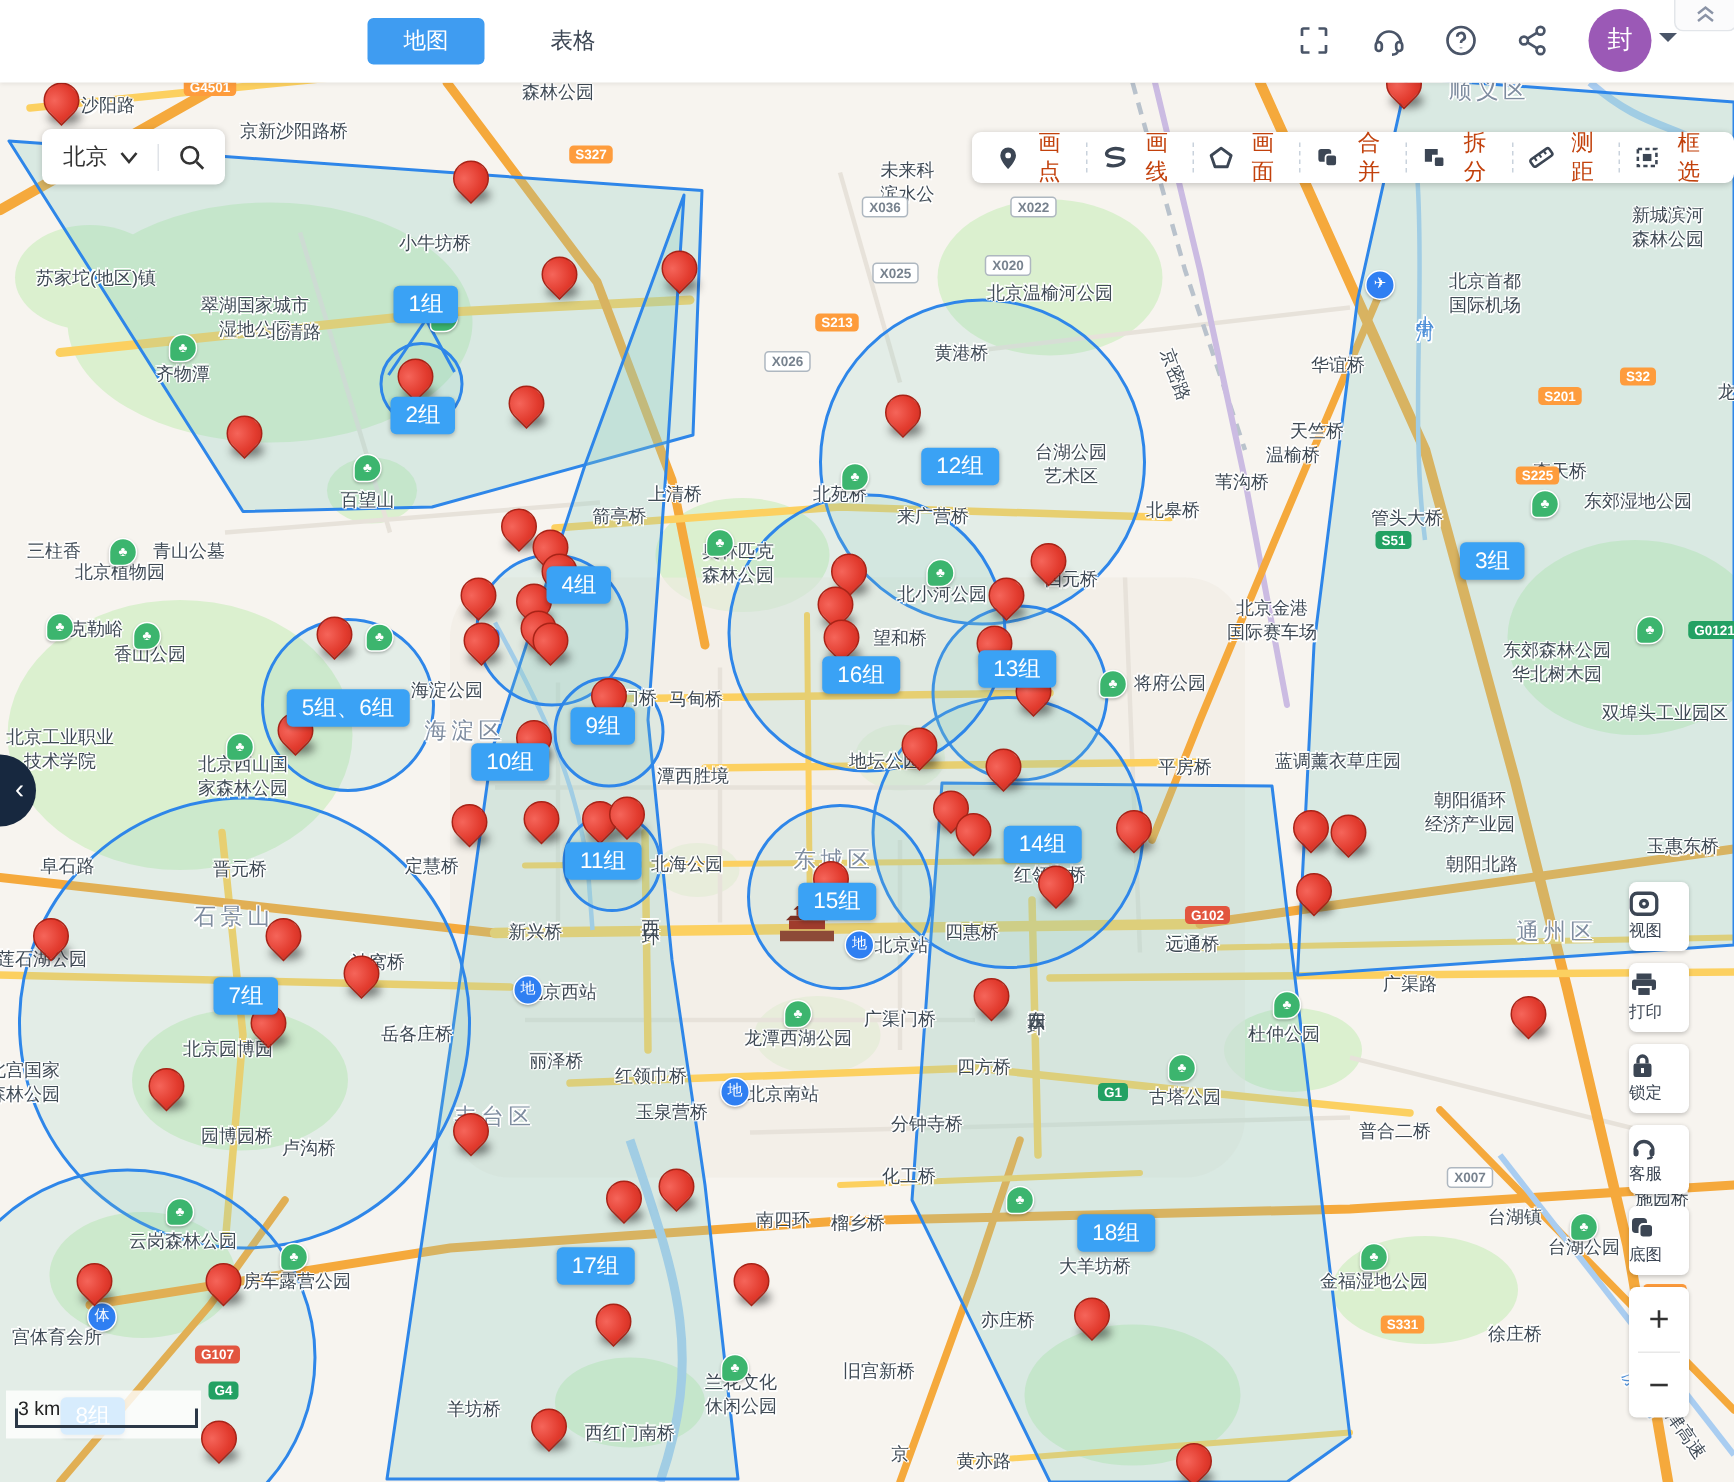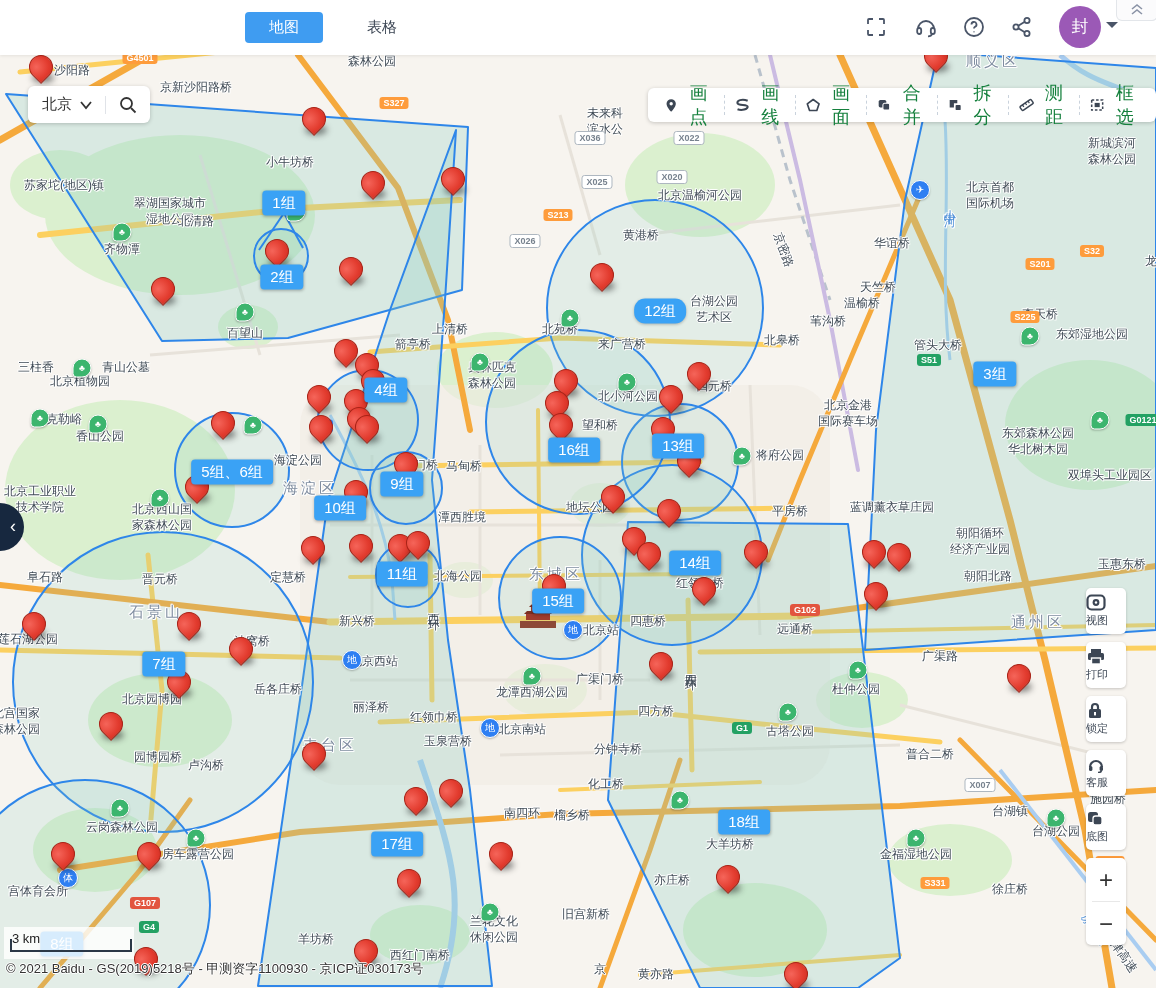--- a/index.html
+++ b/index.html
@@ -54,21 +54,21 @@
   
   #city-box{position:absolute;left:28px;top:31px;width:122px;height:37px;background:#fff;border-radius:6px;
         box-shadow:0 1px 4px rgba(0,0,0,.2);z-index:40;display:flex;align-items:center;}
   #city-name{font-size:15px;color:#333;margin-left:14px;cursor:pointer;}
   #city-box .chev{margin-left:7px;cursor:pointer;}
   #city-box .div{width:1px;height:18px;background:#e0e3e8;margin-left:12px;}
   #city-box .mag{margin-left:12px;cursor:pointer;}
   #draw-toolbar{position:absolute;left:648px;top:33px;height:34px;background:#fff;border-radius:6px;
         box-shadow:0 1px 4px rgba(0,0,0,.2);z-index:40;display:flex;align-items:center;padding:0 6px;}
   .draw-item{display:flex;align-items:center;border:0;background:transparent;cursor:pointer;
-        font-family:inherit;font-size:18px;color:#15803d;padding:0 10px;height:22px;}
+        font-family:inherit;font-size:15px;color:#c2410c;padding:0 10px;height:22px;}
   .draw-item svg{margin-right:5px;}
   .draw-sep{width:0;height:20px;border-left:1px dashed #c9d2dc;}
   #side-toolbar{position:absolute;left:1086px;top:533px;width:40px;z-index:40;}
   .side-btn{width:40px;height:46px;background:#fff;border:0;border-radius:5px;margin-bottom:8px;
         box-shadow:0 1px 3px rgba(0,0,0,.2);cursor:pointer;font-family:inherit;color:#3c4654;
         font-size:11px;display:flex;flex-direction:column;align-items:flex-start;justify-content:center;padding:2px 0;}
   .side-btn svg{margin-bottom:2px;}
   #zoom-box{width:40px;background:#fff;border-radius:5px;box-shadow:0 1px 3px rgba(0,0,0,.2);margin-top:2px;}
   .zoom-btn{width:40px;height:43px;border:0;background:transparent;font-size:24px;color:#333;cursor:pointer;}
   #zoom-box .zdiv{height:1px;background:#e8e8e8;margin:0 6px;}
@@ -658,21 +658,21 @@
       <div class="chip" style="left: 284px; top: 148px;">1组</div>
       <div class="chip" style="left: 282px; top: 222px;">2组</div>
       <div class="chip" style="left: 995px; top: 319px;">3组</div>
       <div class="chip" style="left: 386px; top: 335px;">4组</div>
       <div class="chip" style="left: 232px; top: 417px;">5组、6组</div>
       <div class="chip" style="left: 164px; top: 609px;">7组</div>
       <div class="chip" style="left: 62px; top: 889px; z-index: 8;">8组</div>
       <div class="chip" style="left: 402px; top: 429px;">9组</div>
       <div class="chip" style="left: 340px; top: 453px;">10组</div>
       <div class="chip" style="left: 402px; top: 519px;">11组</div>
-      <div class="chip" style="left: 660px; top: 256px; border-radius: 11px;">12组</div>
+      <div class="chip" style="left: 640px; top: 256px;">12组</div>
       <div class="chip" style="left: 678px; top: 391px;">13组</div>
       <div class="chip" style="left: 695px; top: 508px;">14组</div>
       <div class="chip" style="left: 558px; top: 546px;">15组</div>
       <div class="chip" style="left: 574px; top: 395px;">16组</div>
       <div class="chip" style="left: 397px; top: 789px;">17组</div>
       <div class="chip" style="left: 744px; top: 767px;">18组</div>
     </div>
 
   <div id="city-box">
     <span id="city-name">北京</span>
@@ -794,14 +794,13 @@
   </div>
 
   <button id="left-handle">
     <span>‹</span>
   </button>
 
   <div id="scalebar">
     <span class="txt">3 km</span>
     <span class="bracket"></span>
   </div>
-  <div id="copyright">© 2021 Baidu - GS(2019)5218号 - 甲测资字1100930 - 京ICP证030173号</div>
 </div>
 
 </body></html>

